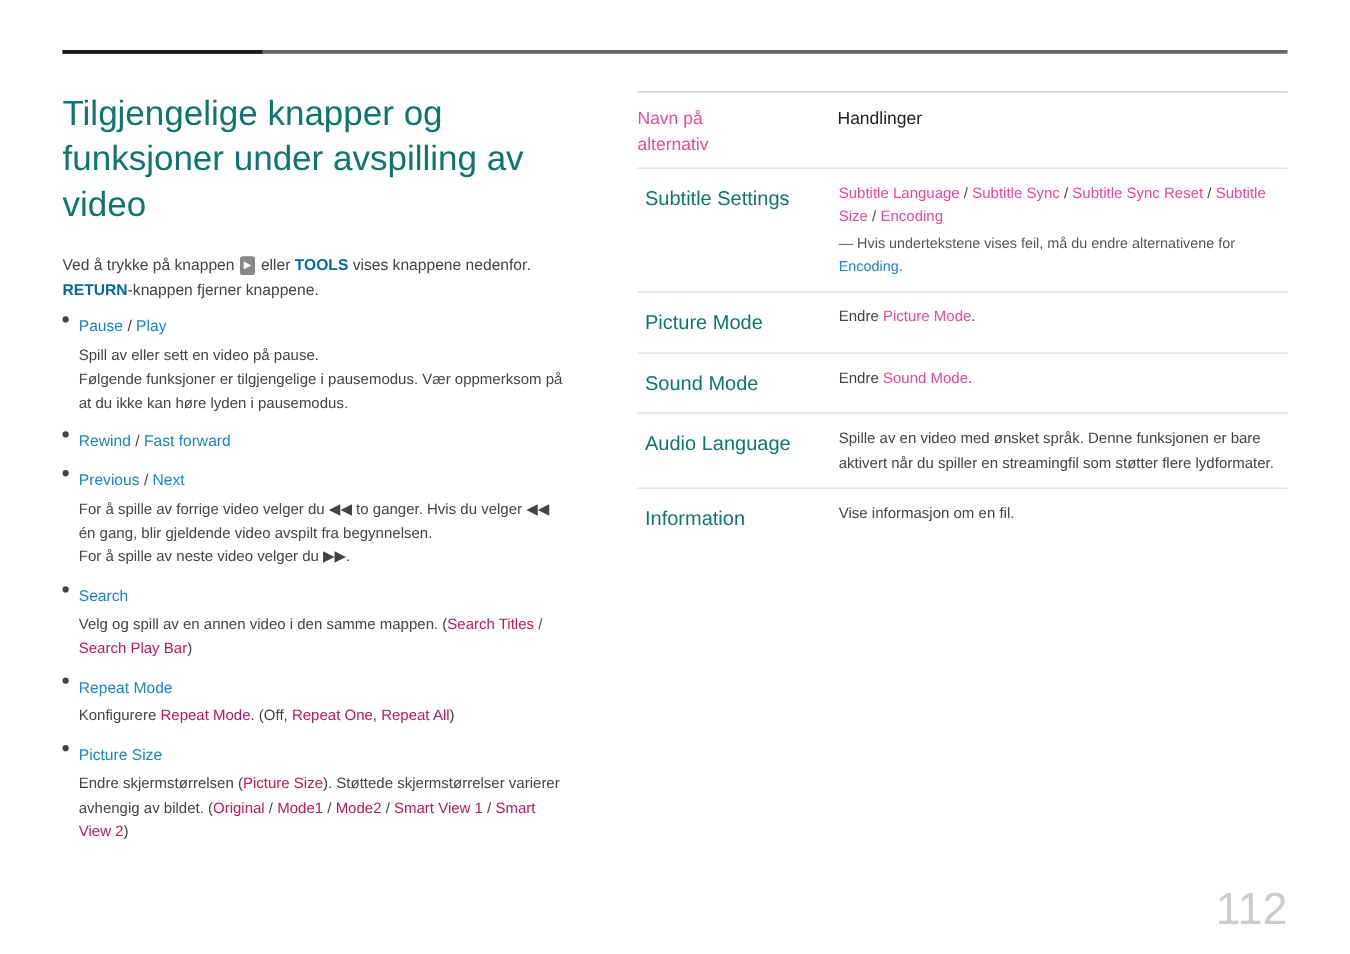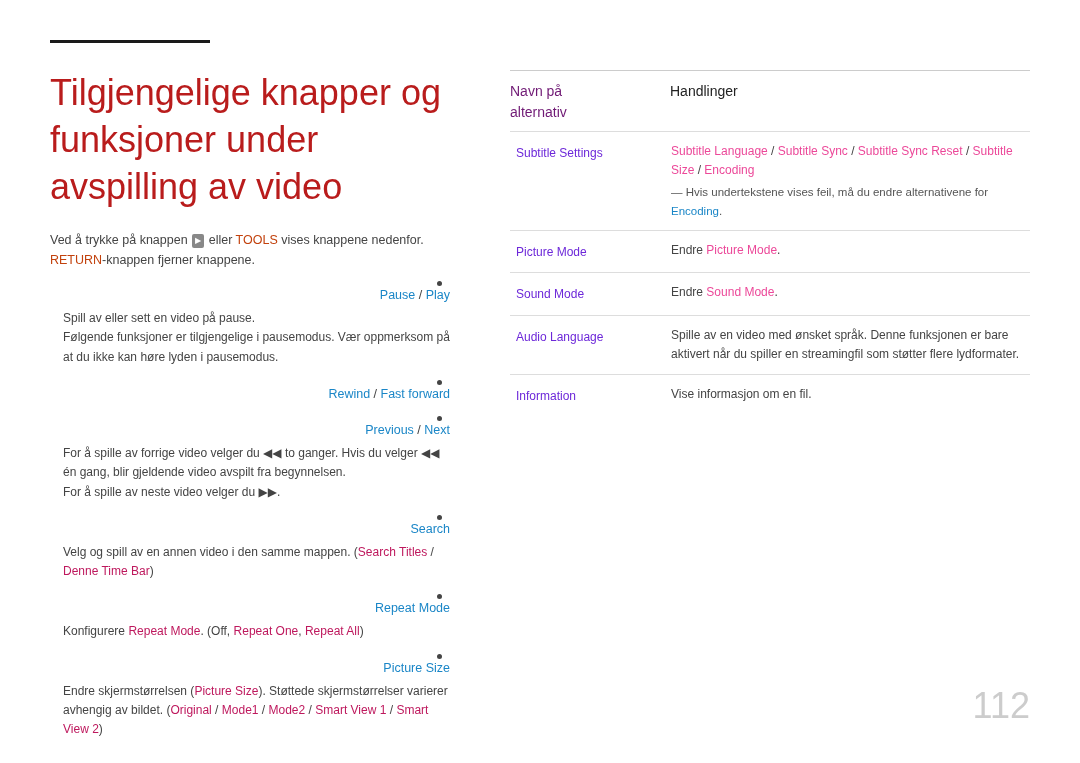--- a/index.html
+++ b/index.html
@@ -53,54 +53,53 @@
     }
 
     .right-column {
       flex: 1;
       border-top: 1px solid #cccccc;
       padding-top: 10px;
     }
 
     
     .page-title {
-      font-size: 36px;
+      font-size: 28px;
       font-weight: 300;
-      color: #b91c1c;
+      color: #0f766e;
       line-height: 1.3;
       margin-bottom: 20px;
     }
 
     .intro-text {
       font-size: 12.5px;
       color: #444444;
       margin-bottom: 10px;
       line-height: 1.6;
     }
 
     .intro-text strong {
-      font-weight: 400;
-      color: #c2410c;
+      font-weight: 700;
+      color: #0369a1;
     }
 
     .bullet-list {
       list-style: none;
       padding: 0;
     }
 
     .bullet-item {
       margin-bottom: 12px;
       padding-left: 0;
     }
 
     .bullet-item-header {
       display: flex;
-      align-items: flex-end;
+      align-items: flex-start;
       margin-bottom: 4px;
-      flex-direction: column;
     }
 
     .bullet-dot {
       width: 5px;
       height: 5px;
       background: #444444;
       border-radius: 50%;
       margin-right: 8px;
       flex-shrink: 0;
       margin-top: 1px;
@@ -143,21 +142,21 @@
     .right-header {
       display: flex;
       gap: 0;
       margin-bottom: 8px;
     }
 
     .col-navn {
       width: 160px;
       font-size: 14px;
       font-weight: 500;
-      color: #701a75;
+      color: #ec4899;
       flex-shrink: 0;
     }
 
     .col-handlinger {
       flex: 1;
       font-size: 14px;
       font-weight: 500;
       color: #222222;
     }
 
@@ -173,22 +172,22 @@
     .right-table td {
       padding: 10px 6px;
       vertical-align: top;
       font-size: 12px;
       color: #444444;
       line-height: 1.6;
     }
 
     .right-table td.td-navn {
       width: 155px;
-      font-size: 12px;
-      color: #6d28d9;
+      font-size: 16px;
+      color: #0f766e;
       font-weight: 400;
       padding-right: 10px;
       vertical-align: top;
       padding-top: 12px;
     }
 
     .right-table td.td-action {
       font-size: 12px;
       color: #444444;
     }
@@ -208,21 +207,21 @@
       font-weight: 500;
     }
 
     .em-dash {
       color: #555;
     }
 
     
     .page-number {
       position: absolute;
-      bottom: 30px;
+      bottom: 9px;
       right: 50px;
       font-size: 36px;
       font-weight: 300;
       color: #cccccc;
     }
   </style>
 </head>
 <body>
 
 <div class="page-container">
@@ -276,21 +275,21 @@
             For å spille av neste video velger du ▶▶.
           </div>
         </li>
 
         <li class="bullet-item">
           <div class="bullet-item-header">
             <div class="bullet-dot"></div>
             <span class="bullet-link">Search</span>
           </div>
           <div class="bullet-body">
-            Velg og spill av en annen video i den samme mappen. (<span class="inline-link">Search Titles</span> / <span class="inline-link">Denne Time Bar</span>)
+            Velg og spill av en annen video i den samme mappen. (<span class="inline-link">Search Titles</span> / <span class="inline-link">Search Play Bar</span>)
           </div>
         </li>
 
         <li class="bullet-item">
           <div class="bullet-item-header">
             <div class="bullet-dot"></div>
             <span class="bullet-link">Repeat Mode</span>
           </div>
           <div class="bullet-body">
             Konfigurere <span class="inline-link">Repeat Mode</span>. (Off, <span class="inline-link">Repeat One</span>, <span class="inline-link">Repeat All</span>)

